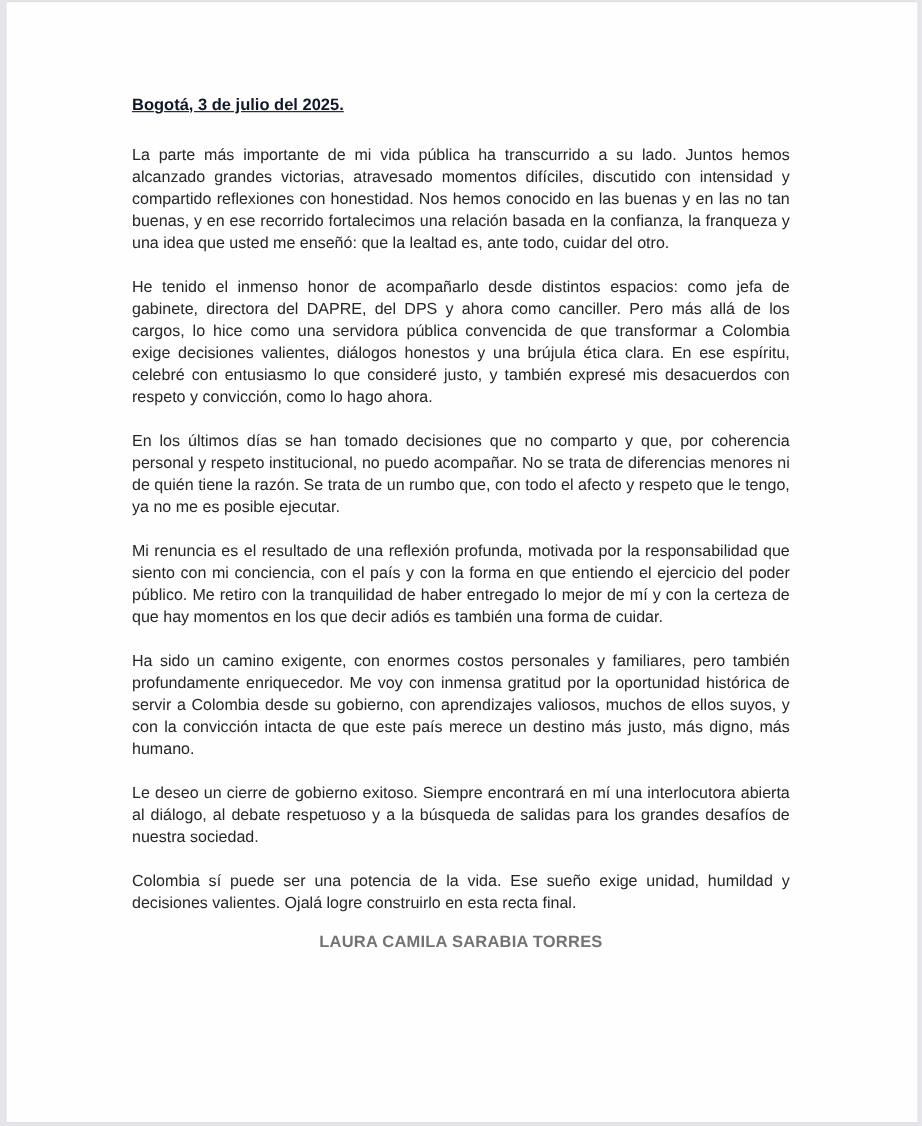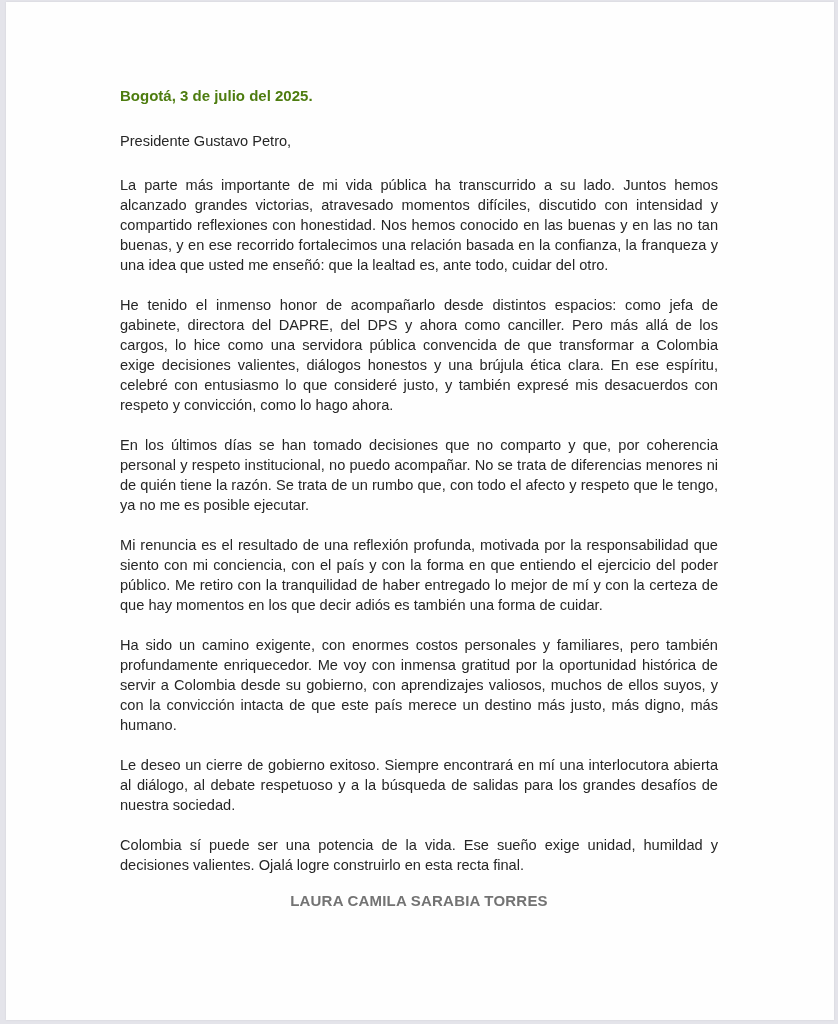--- a/index.html
+++ b/index.html
@@ -19,21 +19,22 @@
   .letter {
     padding: 84px 116px 0 114px;
     color: #262626;
     font-size: 14.6px;
     line-height: 20px;
   }
   .date-line {
     font-weight: bold;
     font-size: 15px;
     margin-bottom: 25px;
-    color: #4d7c0f;
+    color: #0f172a;
+    text-decoration: underline;
   }
   .salutation { margin-bottom: 24px; }
   .para {
     text-align: justify;
     margin-bottom: 20px;
   }
   .para.last { margin-bottom: 16px; }
   .closing { margin-bottom: 40px; }
   .signature {
     text-align: center;
@@ -42,21 +43,20 @@
     letter-spacing: 0.2px;
     color: #737373;
   }
 </style>
 </head>
 <body>
 
 <div class="page">
   <div class="letter">
     <p class="date-line">Bogotá, 3 de julio del 2025.</p>
-    <p class="salutation">Presidente Gustavo Petro,</p>
     <p class="para">La parte más importante de mi vida pública ha transcurrido a su lado. Juntos hemos alcanzado grandes victorias, atravesado momentos difíciles, discutido con intensidad y compartido reflexiones con honestidad. Nos hemos conocido en las buenas y en las no tan buenas, y en ese recorrido fortalecimos una relación basada en la confianza, la franqueza y una idea que usted me enseñó: que la lealtad es, ante todo, cuidar del otro.</p>
     <p class="para">He tenido el inmenso honor de acompañarlo desde distintos espacios: como jefa de gabinete, directora del DAPRE, del DPS y ahora como canciller. Pero más allá de los cargos, lo hice como una servidora pública convencida de que transformar a Colombia exige decisiones valientes, diálogos honestos y una brújula ética clara. En ese espíritu, celebré con entusiasmo lo que consideré justo, y también expresé mis desacuerdos con respeto y convicción, como lo hago ahora.</p>
     <p class="para">En los últimos días se han tomado decisiones que no comparto y que, por coherencia personal y respeto institucional, no puedo acompañar. No se trata de diferencias menores ni de quién tiene la razón. Se trata de un rumbo que, con todo el afecto y respeto que le tengo, ya no me es posible ejecutar.</p>
     <p class="para">Mi renuncia es el resultado de una reflexión profunda, motivada por la responsabilidad que siento con mi conciencia, con el país y con la forma en que entiendo el ejercicio del poder público. Me retiro con la tranquilidad de haber entregado lo mejor de mí y con la certeza de que hay momentos en los que decir adiós es también una forma de cuidar.</p>
     <p class="para">Ha sido un camino exigente, con enormes costos personales y familiares, pero también profundamente enriquecedor. Me voy con inmensa gratitud por la oportunidad histórica de servir a Colombia desde su gobierno, con aprendizajes valiosos, muchos de ellos suyos, y con la convicción intacta de que este país merece un destino más justo, más digno, más humano.</p>
     <p class="para">Le deseo un cierre de gobierno exitoso. Siempre encontrará en mí una interlocutora abierta al diálogo, al debate respetuoso y a la búsqueda de salidas para los grandes desafíos de nuestra sociedad.</p>
     <p class="para last">Colombia sí puede ser una potencia de la vida. Ese sueño exige unidad, humildad y decisiones valientes. Ojalá logre construirlo en esta recta final.</p>
     <p class="signature">LAURA CAMILA SARABIA TORRES</p>
   </div>
 </div>

